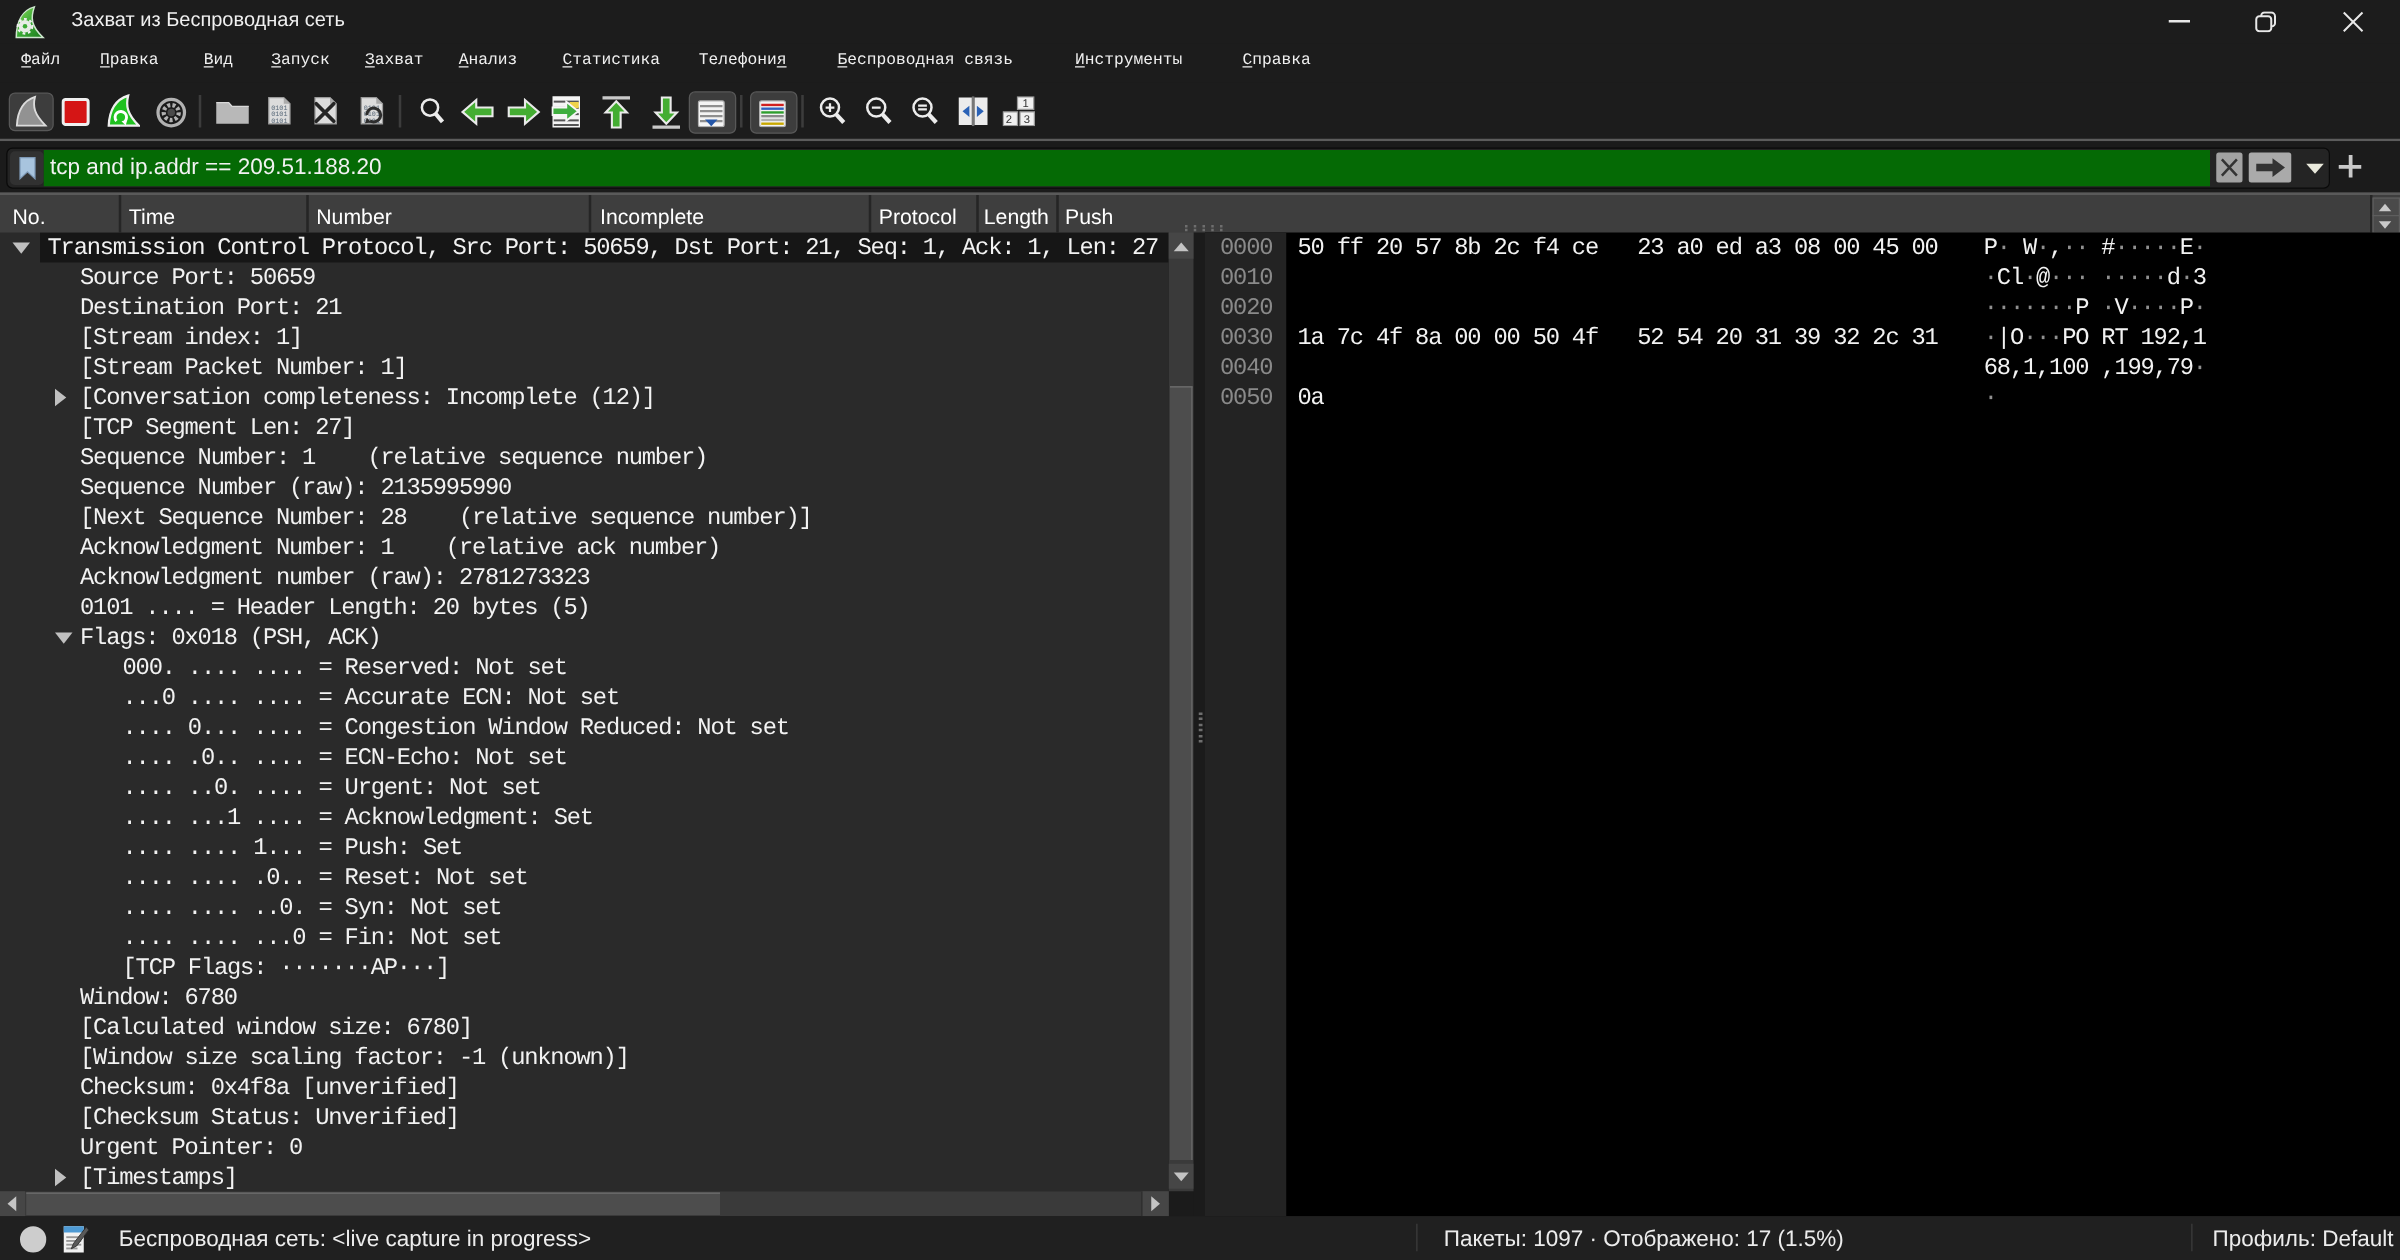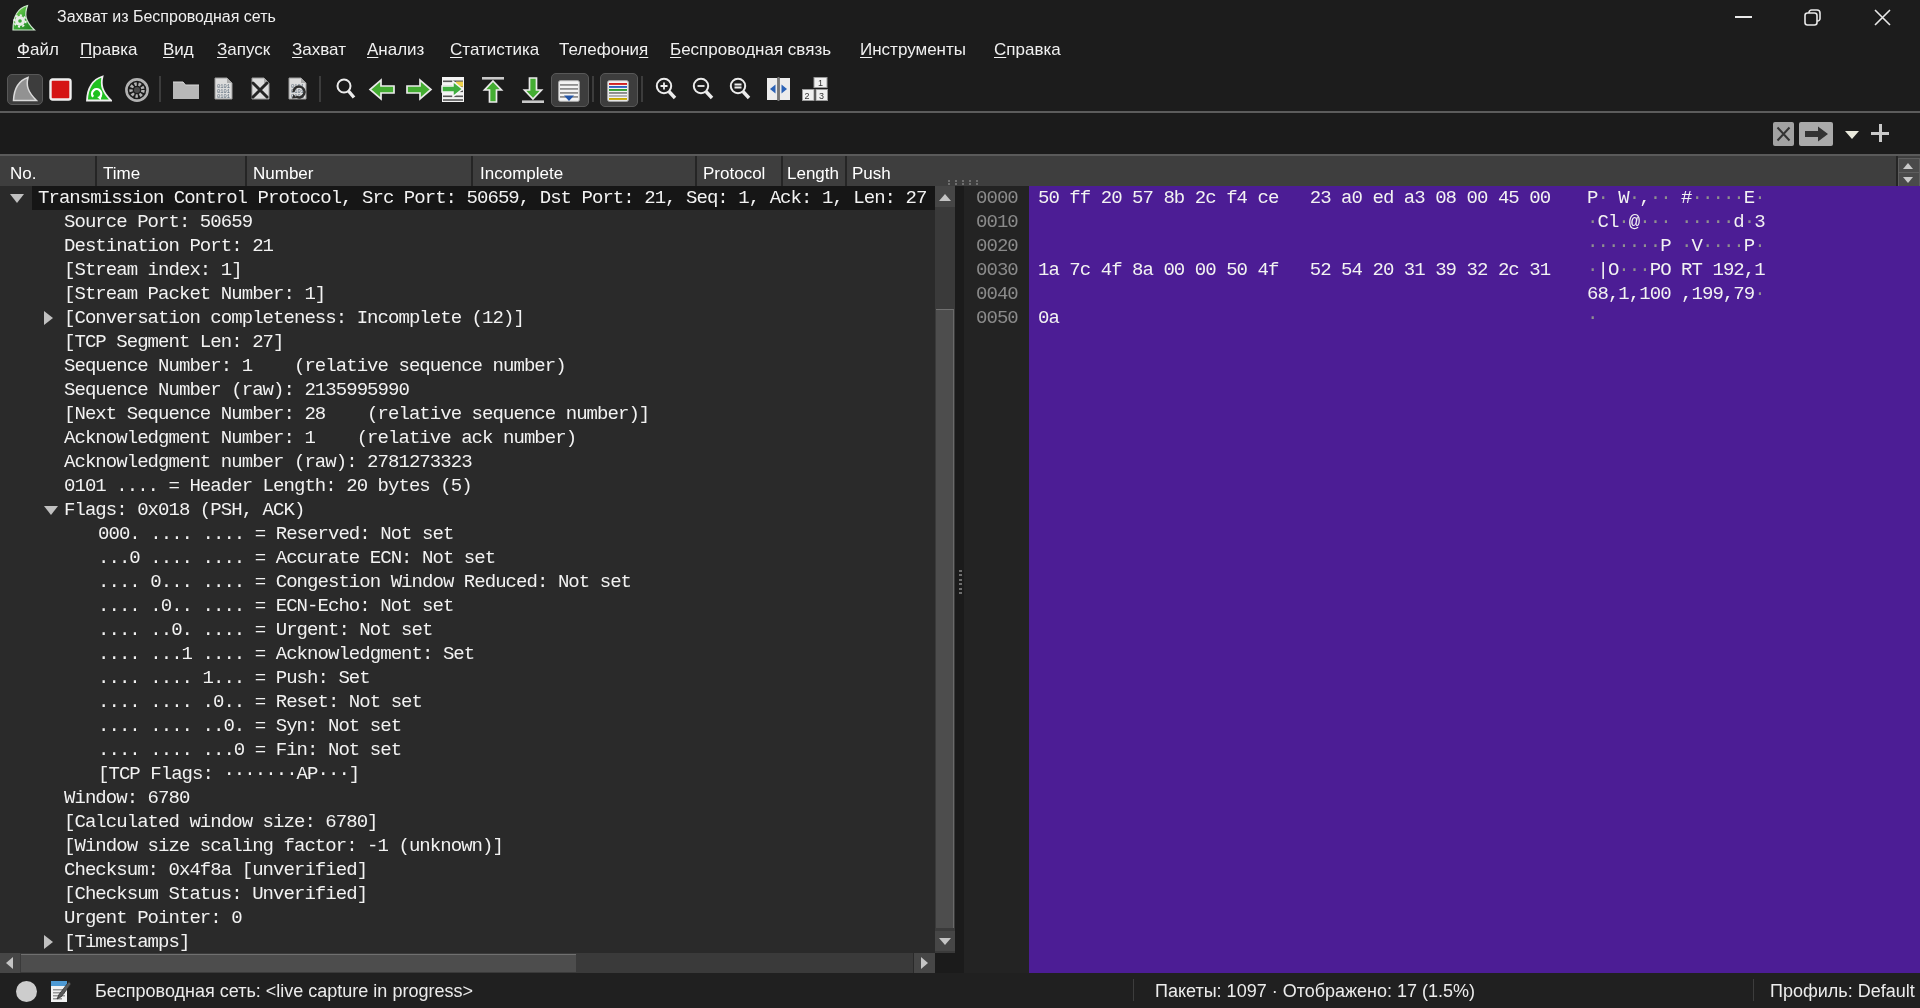--- a/index.html
+++ b/index.html
@@ -1,39 +1,39 @@
 <!DOCTYPE html>
 <html><head><meta charset="utf-8">
 <style>
 html,body{margin:0;padding:0;width:1920px;height:1008px;overflow:hidden;background:#1b1b1b;font-family:"Liberation Sans",sans-serif;}
 .abs{position:absolute;}
 #titlebar{position:absolute;left:0;top:0;width:1920px;height:35px;background:#1c1c1c;color:#eee;}
 #title-text{position:absolute;left:57px;top:8px;font-size:16px;color:#f0f0f0;}
-#menubar{position:absolute;left:0;top:35px;width:1920px;height:31px;background:#1c1c1c;color:#f0f0f0;font-size:17px;}
+#menubar{position:absolute;left:0;top:35px;width:1920px;height:31px;background:#1c1c1c;color:#f0f0f0;font-size:13px;font-family:Liberation Mono, monospace;}
 .mi{position:absolute;top:5px;}
 .mi u{text-decoration-thickness:1px;text-underline-offset:2px;}
 #toolbar{position:absolute;left:0;top:66px;width:1920px;height:45px;background:#1c1c1c;}
 .pressed{background:#3d3d3d;border:1px solid #585858;border-radius:5px;}
 #sepline{position:absolute;left:0;top:111px;width:1920px;height:2px;background:#5c5c5c;}
 #filterrow{position:absolute;left:0;top:113px;width:1920px;height:41px;background:#1b1b1b;}
 #filterbox{position:absolute;left:5px;top:5px;width:1857px;height:31px;background:#242424;border:1px solid #0a0a0a;border-radius:5px;}
 #bookmark{position:absolute;left:2px;top:2px;width:27px;height:27px;background:#313131;border-radius:4px;}
 #greenfield{position:absolute;left:29px;top:1px;width:1733px;height:29px;background:#056a05;}
 #filtertext{position:absolute;left:5px;top:3px;color:#f2f2f2;font-size:18px;}
 #header{position:absolute;left:0;top:154px;width:1920px;height:32px;background:#3e3e3e;border-top:2px solid #5a5a5a;color:#fff;font-size:17px;}
 .hsep{position:absolute;top:0;width:2px;height:30px;background:#252525;}
 .hcell{position:absolute;top:8px;}
 #details{position:absolute;left:0;top:186px;width:935px;height:767px;background:#2a2a2a;overflow:hidden;font-family:"Liberation Mono",monospace;font-size:19px;letter-spacing:-0.95px;color:#f2f2f2;}
 .drow{position:absolute;left:0;width:2000px;height:24px;line-height:24px;white-space:pre;}
 .exp{position:absolute;top:6px;width:0;height:0;}
 .expdown{border-left:7px solid transparent;border-right:7px solid transparent;border-top:9px solid #c0c0c0;top:8px;}
 .expright{border-top:7px solid transparent;border-bottom:7px solid transparent;border-left:9px solid #c0c0c0;top:5px;}
 #vscroll{position:absolute;left:935px;top:186px;width:20px;height:767px;background:#3a3a3a;}
 #hsplit{position:absolute;left:955px;top:186px;width:9px;height:787px;background:#1b1b1b;}
-#hexpane{position:absolute;left:964px;top:186px;width:956px;height:787px;background:#4c1d95;font-family:"Liberation Mono",monospace;font-size:19px;letter-spacing:-0.95px;}
+#hexpane{position:absolute;left:964px;top:186px;width:956px;height:787px;background:#000000;font-family:"Liberation Mono",monospace;font-size:19px;letter-spacing:-0.95px;}
 #hexgutter{position:absolute;left:0;top:0;width:65px;height:787px;background:#232323;}
 .hxrow{position:absolute;height:24px;line-height:24px;white-space:pre;}
 .off{color:#8a8a8a;}
 .hx{color:#f2f2f2;}
 .dot{color:#909090;}
 #hscroll{position:absolute;left:0;top:953px;width:935px;height:20px;background:#3a3a3a;}
 #statusbar{position:absolute;left:0;top:973px;width:1920px;height:35px;background:#202020;color:#ececec;font-size:18px;}
 .sbtn{position:absolute;background:#454545;}
 .arr{position:absolute;width:0;height:0;}
 </style></head>
@@ -197,20 +197,30 @@
       <rect x="12" y="0.5" width="13" height="10" fill="#f0f0f0" stroke="#9a9a9a" stroke-width="1"></rect>
       <rect x="0.5" y="12.5" width="11.5" height="11" fill="#f0f0f0" stroke="#9a9a9a" stroke-width="1"></rect>
       <rect x="14" y="12.5" width="11.5" height="11" fill="#f0f0f0" stroke="#9a9a9a" stroke-width="1"></rect>
       <text x="16" y="8.6" font-size="9" fill="#333" font-family="Liberation Sans">1</text>
       <text x="2.5" y="21.6" font-size="9" fill="#333" font-family="Liberation Sans">2</text>
       <text x="17" y="21.6" font-size="9" fill="#333" font-family="Liberation Sans">3</text>
     </svg>
 </div>
 <div id="sepline"></div>
 <div id="filterrow">
+  <div id="filterbox">
+    <div id="bookmark">
+        <svg class="abs" style="left:7px;top:4px" width="14" height="19" viewBox="0 0 14 19">
+          <path d="M1 1 h12 v17 l-6 -5.5 l-6 5.5 Z" fill="#a8c4de" stroke="#7d98b5" stroke-width="1"></path>
+        </svg>
+      </div>
+    <div id="greenfield">
+        <div id="filtertext">tcp and ip.addr == 209.51.188.20</div>
+      </div>
+  </div>
   <div class="abs" style="left:1773px;top:9px;width:21px;height:24px;background:#a2a2a2;border-radius:2px">
     <svg class="abs" style="left:3px;top:4px" width="15" height="16" viewBox="0 0 15 16">
         <path d="M1.5 1.5 L13.5 14.5 M13.5 1.5 L1.5 14.5" stroke="#333" stroke-width="2"></path>
       </svg>
   </div>
   <div class="abs" style="left:1799px;top:9px;width:34px;height:24px;background:#aaa;border-radius:2px">
     <svg class="abs" style="left:5px;top:4px" width="25" height="16" viewBox="0 0 25 16">
         <path d="M1 5 h13 v-4.5 l10 7.5 l-10 7.5 v-4.5 h-13 Z" fill="#333"></path>
       </svg>
   </div>

